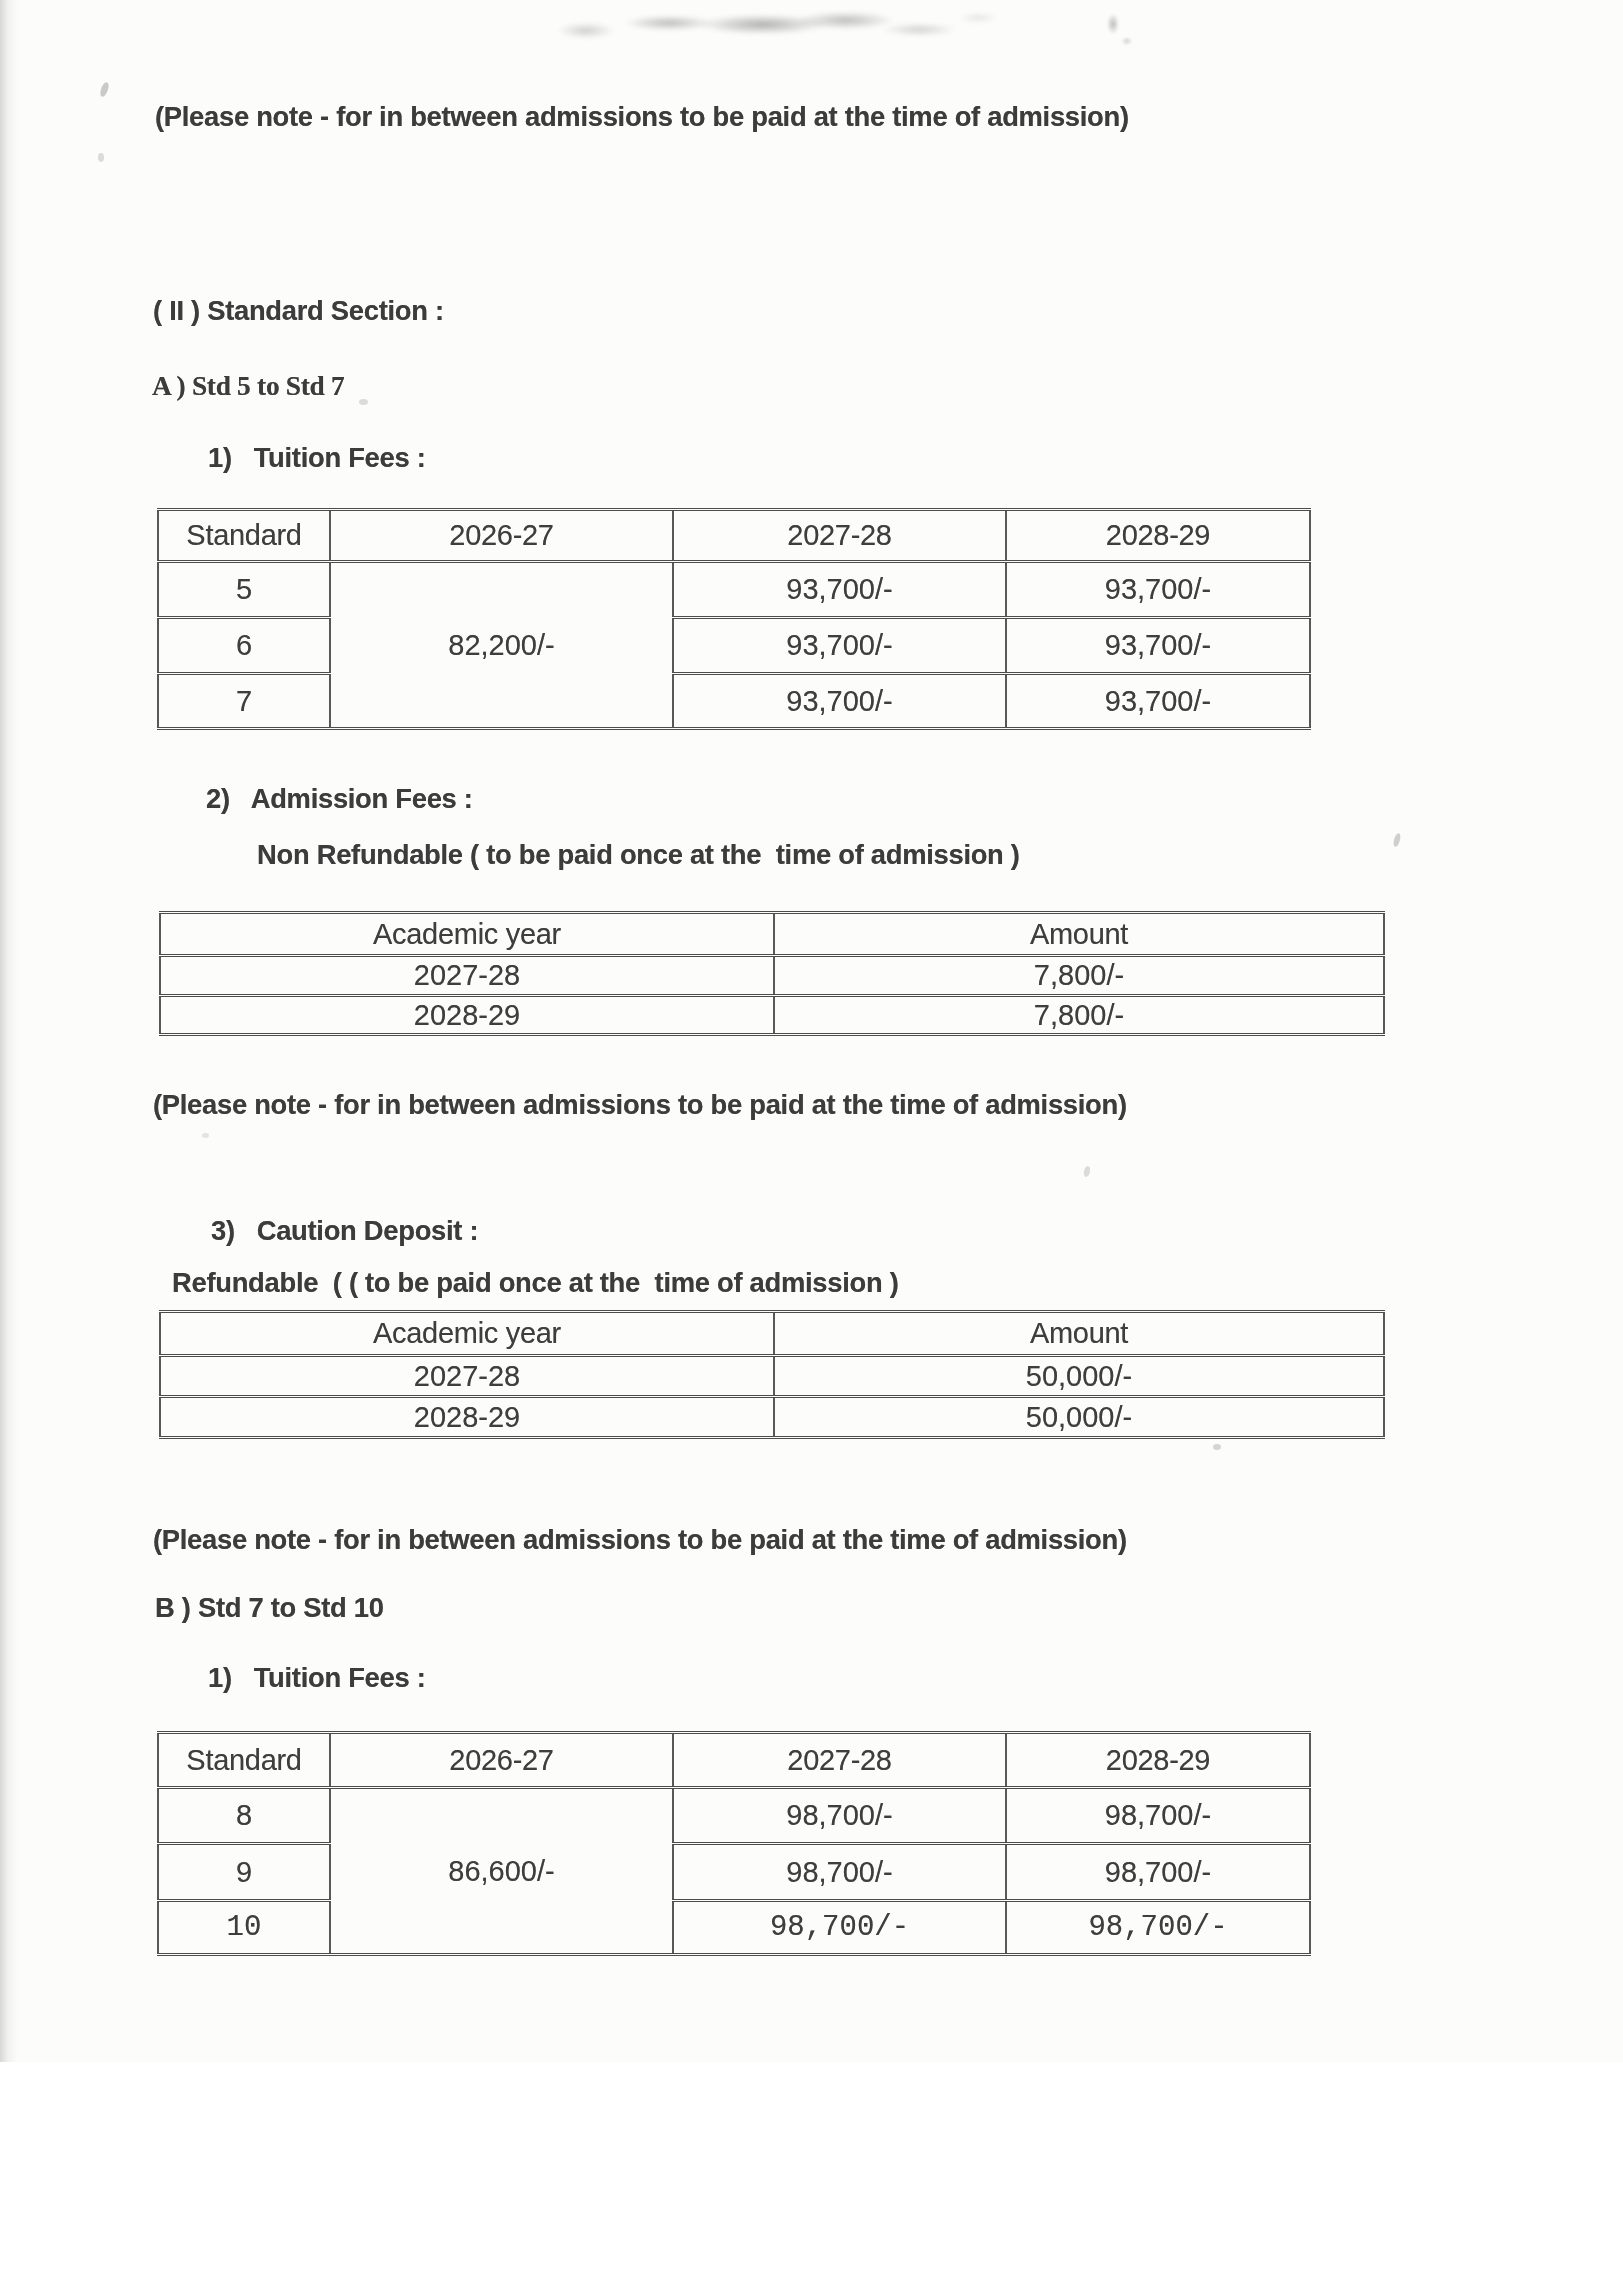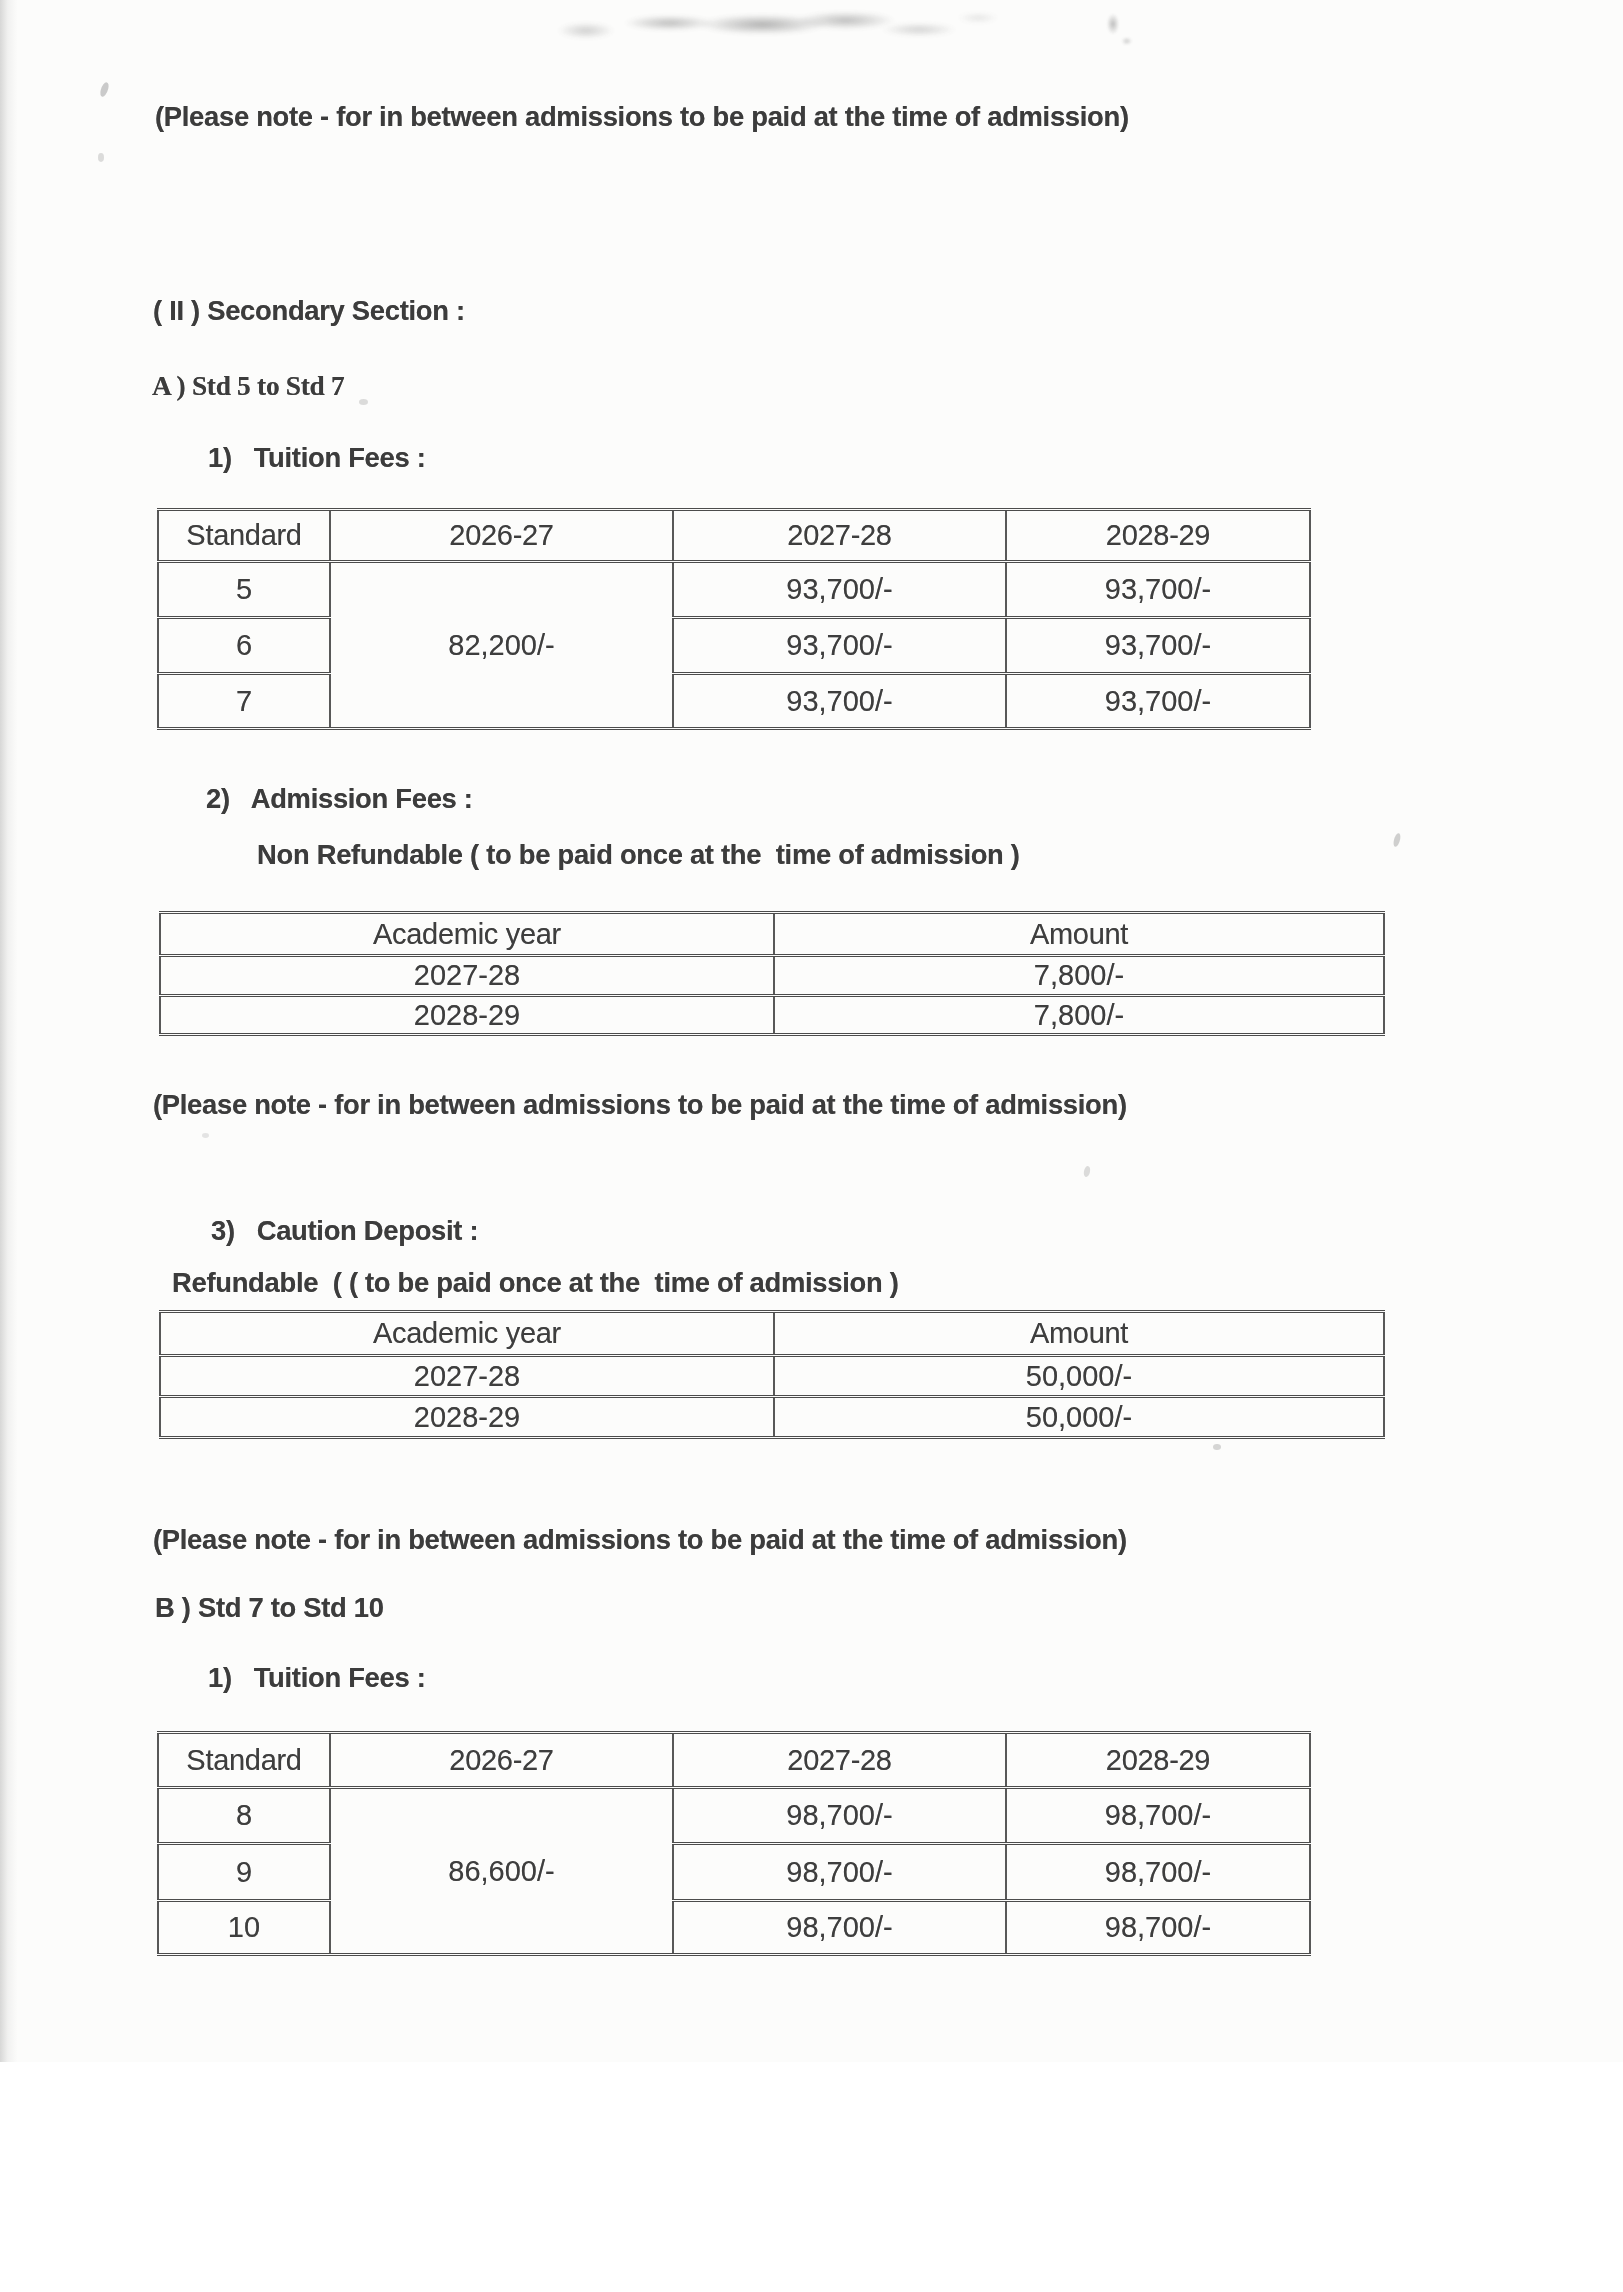--- a/index.html
+++ b/index.html
@@ -81,21 +81,21 @@
   <div class="smudge smudge-b"></div>
   <div class="speck" style="left:101px; top:82px;  width:6.9px;  height:14.7px; border-radius:60% 40% 60% 40%; opacity:.45; transform:rotate(14deg);"></div>
   <div class="speck" style="left:98px; top:153px; width:5.9px;  height:8.8px;  border-radius:50%; opacity:.30;"></div>
   <div class="speck" style="left:359px; top:399px; width:8.8px;  height:5.9px;  border-radius:50%; opacity:.30;"></div>
   <div class="speck" style="left:1394px; top:833px; width:5.9px; height:13.7px; border-radius:60% 40% 60% 40%; opacity:.40; transform:rotate(10deg);"></div>
   <div class="speck" style="left:1084px; top:1166px; width:5.9px; height:10.8px; border-radius:50%; opacity:.30; transform:rotate(12deg);"></div>
   <div class="speck" style="left:1213px; top:1444px; width:7.8px; height:5.9px; border-radius:50%; opacity:.35;"></div>
   <div class="speck" style="left:202px;  top:1133px; width:6.9px; height:4.9px; border-radius:50%; opacity:.22;"></div>
 
   <div class="line" style="left:155px; top:98px;">(Please note - for in between admissions to be paid at the time of admission)</div>
-  <div class="line" style="left:153px; top:292px;">( II ) Secondary Section :</div>
+  <div class="line" style="left:153px; top:292px;">( II ) Standard Section :</div>
   <div class="line" style="left:152px; top:368px;font-family:Liberation Serif, serif;">A ) Std 5 to Std 7</div>
   <div class="line" style="left:208px; top:439px;">1)   Tuition Fees :</div>
 
   <table class="fee-table" style="left:157px; top:508px; width:1152px;">
     <colgroup>
         <col style="width:172px">
         <col style="width:343px">
         <col style="width:333px">
         <col style="width:304px">
       </colgroup>
@@ -204,21 +204,21 @@
         <td>8</td>
         <td rowspan="3">86,600/-</td>
         <td>98,700/-</td>
         <td>98,700/-</td>
       </tr>
       <tr style="height:57px;">
         <td>9</td>
         <td>98,700/-</td>
         <td>98,700/-</td>
       </tr>
-      <tr style="height:54px;">
+      <tr style="height:54px;font-family:Liberation Mono, monospace;">
         <td>10</td>
         <td>98,700/-</td>
         <td>98,700/-</td>
       </tr>
     </tbody>
   </table>
 
 </div>
 
 

